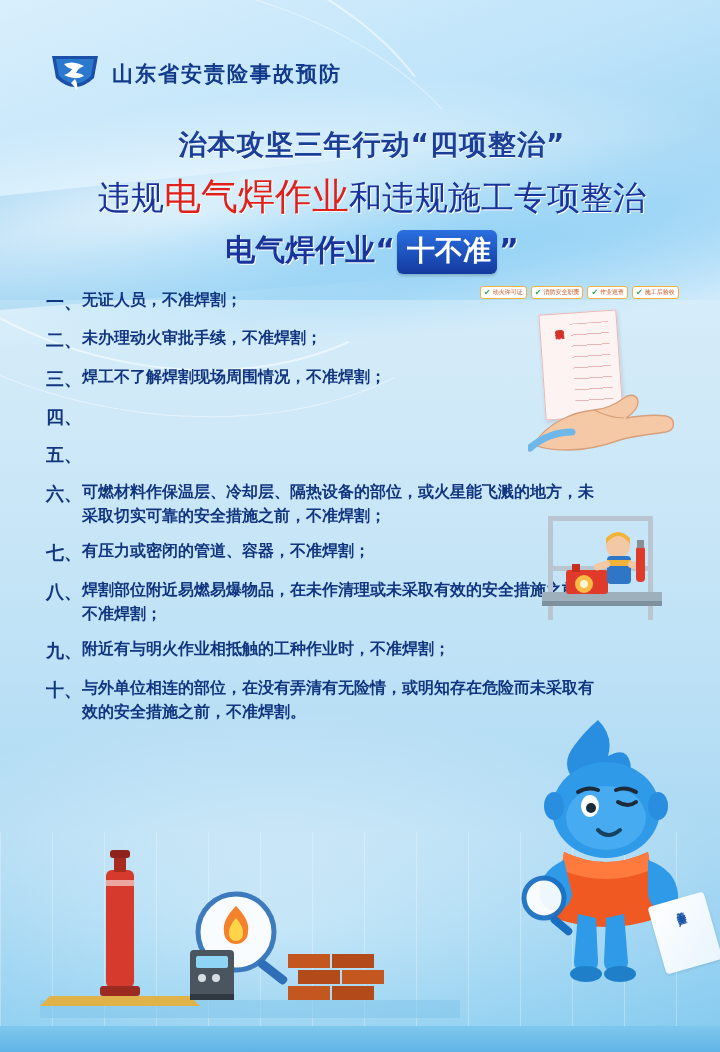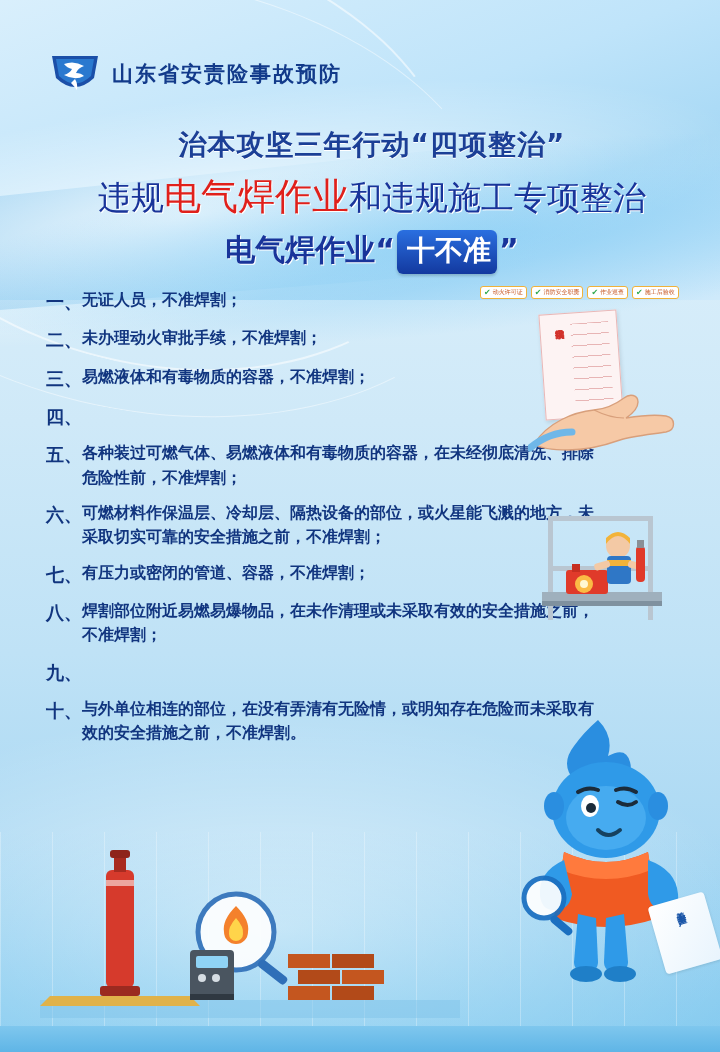--- a/index.html
+++ b/index.html
@@ -317,43 +317,43 @@
     <div class="rule">
       <span class="rule-num">一、</span>
       <span class="rule-text">无证人员，不准焊割；</span>
     </div>
     <div class="rule">
       <span class="rule-num">二、</span>
       <span class="rule-text">未办理动火审批手续，不准焊割；</span>
     </div>
     <div class="rule">
       <span class="rule-num">三、</span>
-      <span class="rule-text">易燃液体和有毒物质的容器，不准焊割；</span>
+      <span class="rule-text">焊工不了解焊割现场周围情况，不准焊割；</span>
     </div>
     <div class="rule">
       <span class="rule-num">四、</span>
     </div>
     <div class="rule">
       <span class="rule-num">五、</span>
-      <span class="rule-text">各种装过可燃气体、易燃液体和有毒物质的容器，在未经彻底清洗、排除危险性前，不准焊割；</span>
     </div>
     <div class="rule">
       <span class="rule-num">六、</span>
       <span class="rule-text">可燃材料作保温层、冷却层、隔热设备的部位，或火星能飞溅的地方，未采取切实可靠的安全措施之前，不准焊割；</span>
     </div>
     <div class="rule">
       <span class="rule-num">七、</span>
       <span class="rule-text">有压力或密闭的管道、容器，不准焊割；</span>
     </div>
     <div class="rule">
       <span class="rule-num">八、</span>
       <span class="rule-text">焊割部位附近易燃易爆物品，在未作清理或未采取有效的安全措施之前，不准焊割；</span>
     </div>
     <div class="rule">
       <span class="rule-num">九、</span>
+      <span class="rule-text">附近有与明火作业相抵触的工种作业时，不准焊割；</span>
     </div>
     <div class="rule">
       <span class="rule-num">十、</span>
       <span class="rule-text">与外单位相连的部位，在没有弄清有无险情，或明知存在危险而未采取有效的安全措施之前，不准焊割。</span>
     </div>
   </div>
 
   <div class="art-form">
     <div class="chips">
       <span class="chip">

